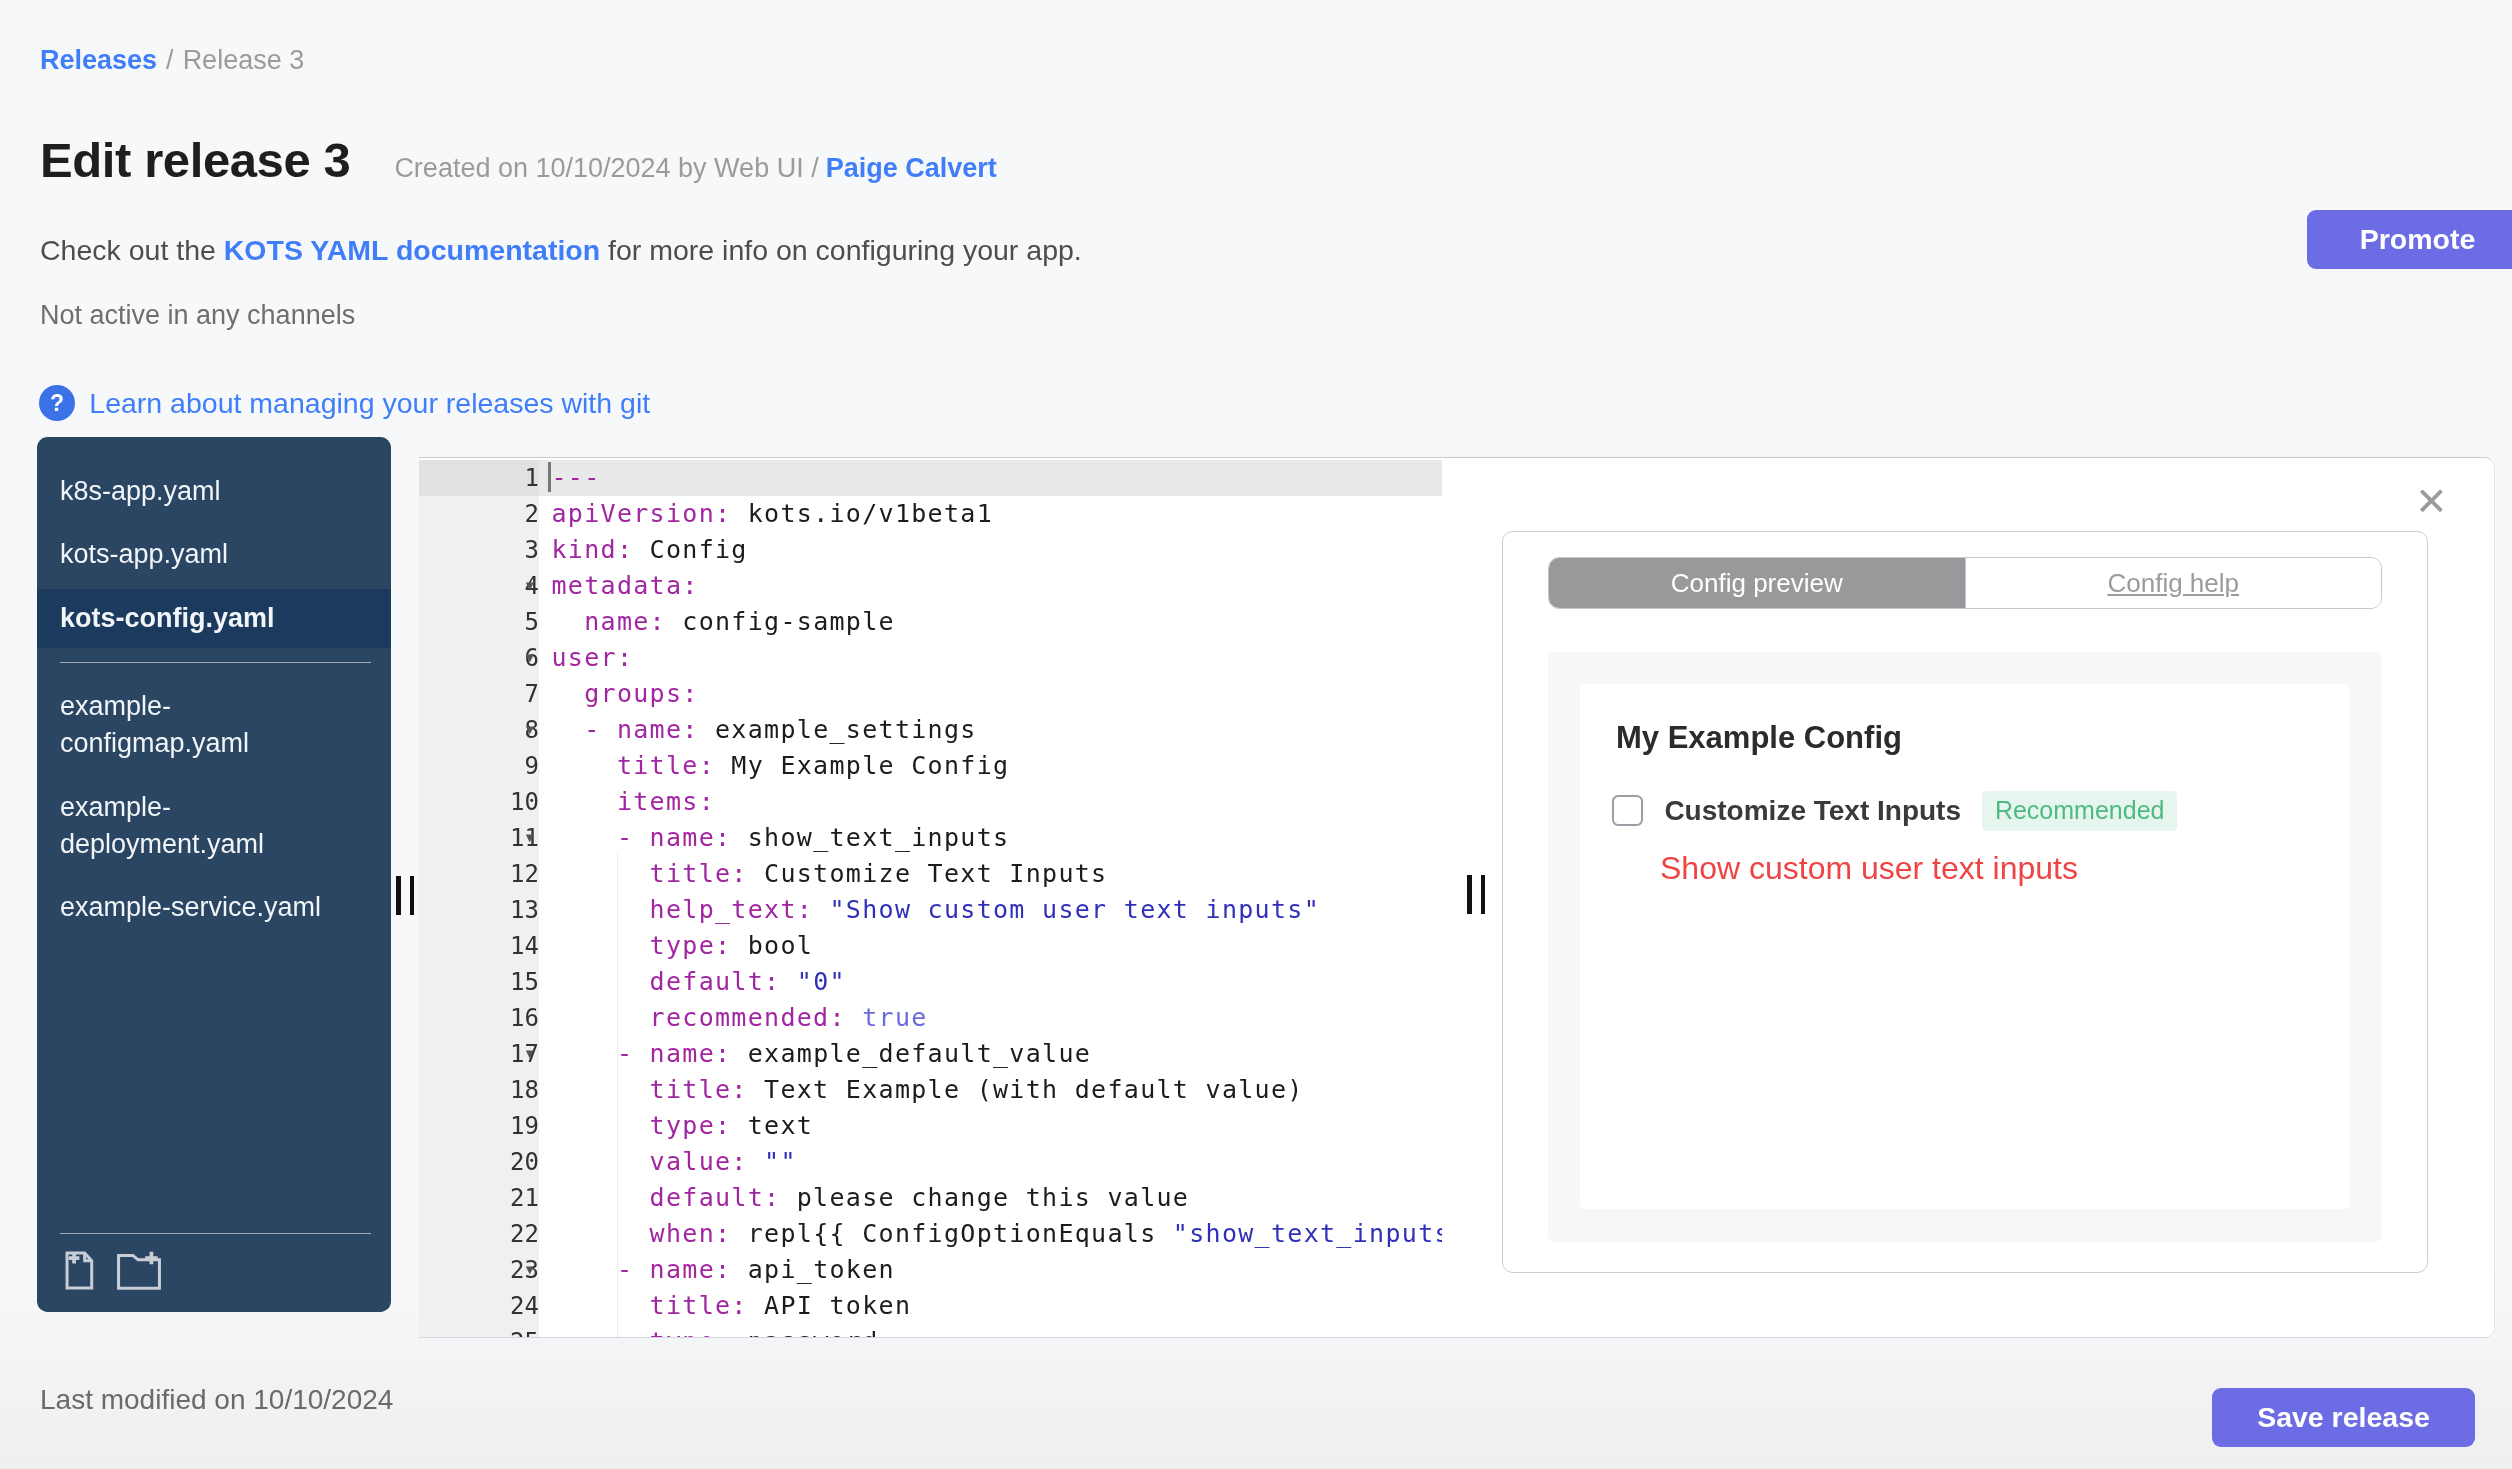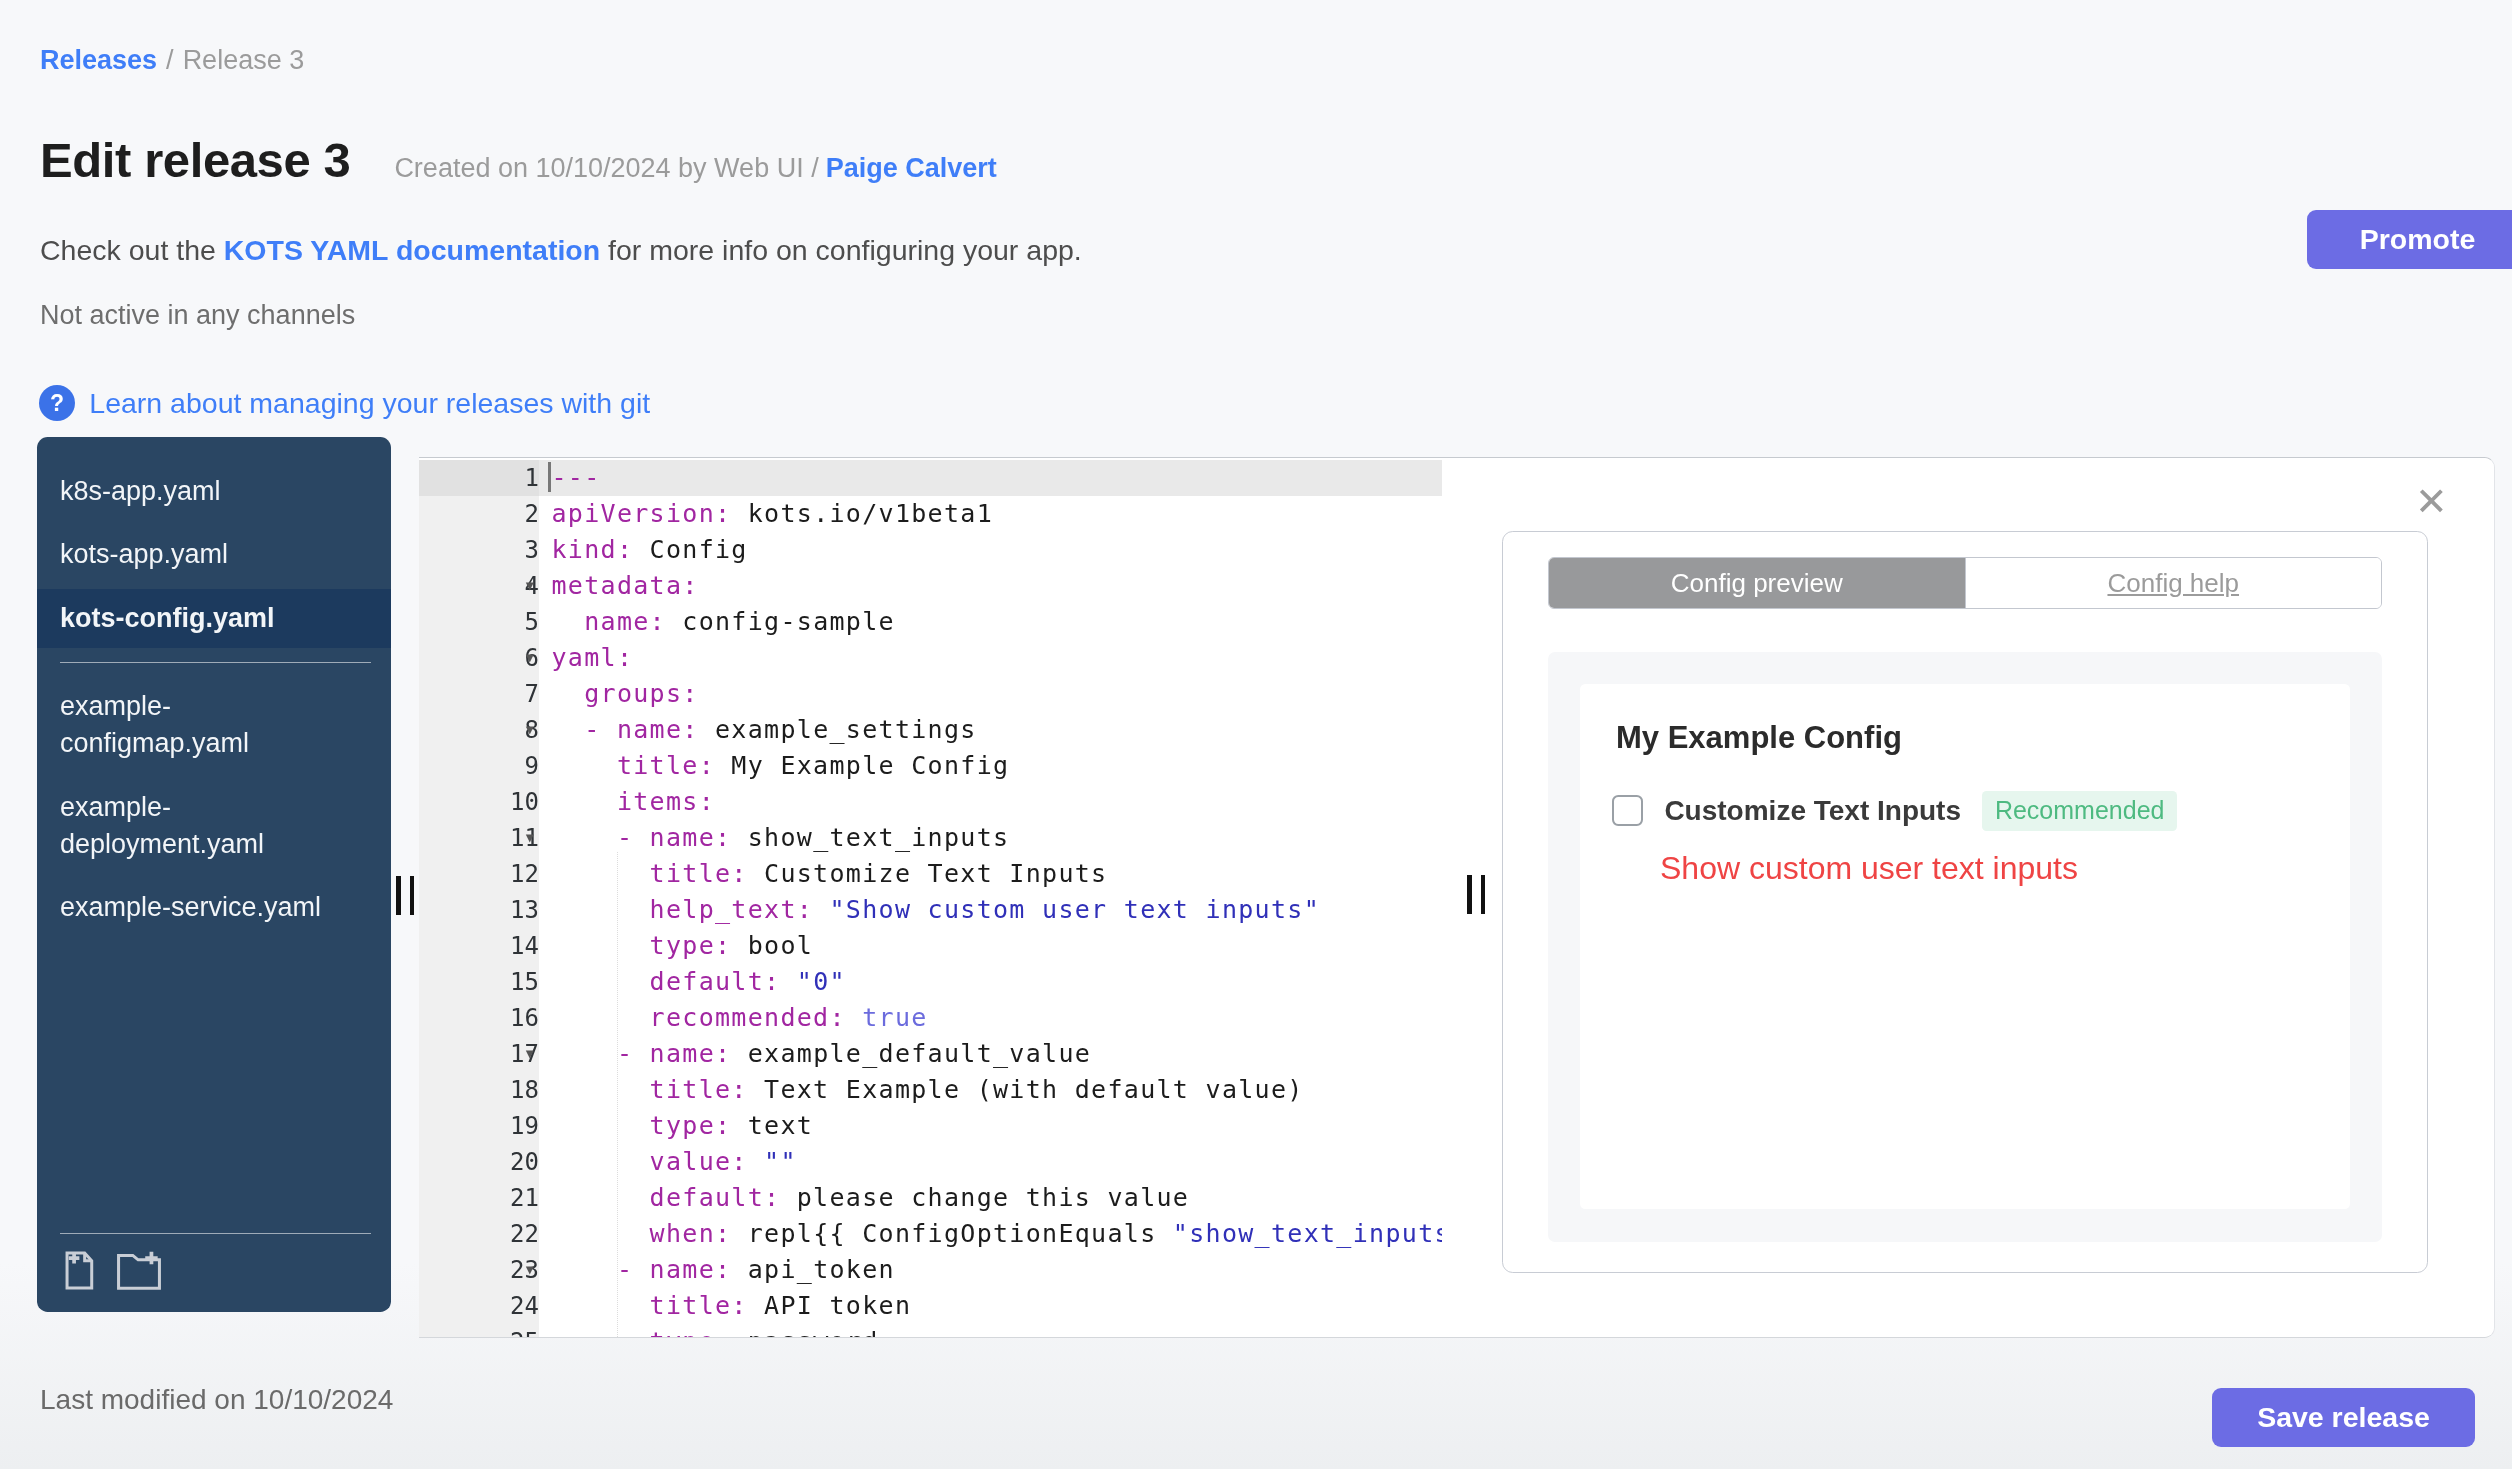--- a/index.html
+++ b/index.html
@@ -68,21 +68,21 @@
   .preview-pane{position:absolute;left:1023px;top:0;right:0;bottom:0;background:#fff;}
   .pane-handle{position:absolute;display:flex;gap:9px;cursor:col-resize;}
   .pane-handle .bar{width:4.5px;height:39px;background:#111;}
   .handle1{left:396px;top:876px;}
   .handle2{left:25px;top:417px;}
   .close-btn{position:absolute;left:967px;top:23px;background:none;border:none;font-size:39px;
              color:#9b9b9b;cursor:pointer;font-family:inherit;line-height:1;}
   .preview-card{position:absolute;left:60px;top:73px;width:926px;height:742px;
                 border:1.8px solid #c8ccd4;border-radius:10.7px;background:#fff;box-sizing:border-box;}
   .tabbar{position:absolute;left:45px;top:25px;width:834px;height:52px;display:flex;
-          border:1.8px solid #c3c7cf;border-radius:6px;overflow:hidden;box-sizing:border-box;}
+          border:1.8px solid #c3c7cf;border-radius:11px;overflow:hidden;box-sizing:border-box;}
   .tab{flex:1;display:flex;align-items:center;justify-content:center;font-size:26px;
        color:#9b9b9b;background:#fff;cursor:pointer;}
   .tab.active{background:#98999b;color:#fff;}
   .tab + .tab{border-left:1.8px solid #c3c7cf;text-decoration:underline;}
   .preview-body{position:absolute;left:45px;top:120px;width:834px;height:590px;
                 background:#f6f7f9;border-radius:7.1px;box-sizing:border-box;}
   .config-card{position:absolute;left:32px;top:32px;width:770px;height:525px;background:#fff;
                border-radius:5.3px;box-sizing:border-box;}
   .config-card h3{margin:0;position:absolute;left:36px;top:36px;font-size:31px;color:#2b2b2b;}
   .cfg-row{position:absolute;left:32px;top:107px;display:flex;align-items:center;gap:21.4px;}
@@ -162,21 +162,21 @@
 
   <div class="panes">
 
     <div class="editor">
       <div class="code-lines" id="code-lines">
           <div class="cl active"><span class="gut"><span class="num">1</span></span><span class="codetxt"><span class="cursor"></span><span class="tok-k">---</span></span></div>
           <div class="cl"><span class="gut"><span class="num">2</span></span><span class="codetxt"><span class="tok-k">apiVersion:</span><span class="tok-v"> kots.io/v1beta1</span></span></div>
           <div class="cl"><span class="gut"><span class="num">3</span></span><span class="codetxt"><span class="tok-k">kind:</span><span class="tok-v"> Config</span></span></div>
           <div class="cl"><span class="gut"><span class="num">4</span><span class="fold">▼</span></span><span class="codetxt"><span class="tok-k">metadata:</span></span></div>
           <div class="cl"><span class="gut"><span class="num">5</span></span><span class="codetxt"><span class="tok-k">  name:</span><span class="tok-v"> config-sample</span></span></div>
-          <div class="cl"><span class="gut"><span class="num">6</span><span class="fold">▼</span></span><span class="codetxt"><span class="tok-k">yaml:</span></span></div>
+          <div class="cl"><span class="gut"><span class="num">6</span><span class="fold">▼</span></span><span class="codetxt"><span class="tok-k">user:</span></span></div>
           <div class="cl"><span class="gut"><span class="num">7</span></span><span class="codetxt"><span class="tok-k">  groups:</span></span></div>
           <div class="cl"><span class="gut"><span class="num">8</span><span class="fold">▼</span></span><span class="codetxt"><span class="tok-k">  - name:</span><span class="tok-v"> example_settings</span></span></div>
           <div class="cl"><span class="gut"><span class="num">9</span></span><span class="codetxt"><span class="tok-k">    title:</span><span class="tok-v"> My Example Config</span></span></div>
           <div class="cl"><span class="gut"><span class="num">10</span></span><span class="codetxt"><span class="tok-k">    items:</span></span></div>
           <div class="cl"><span class="gut"><span class="num">11</span><span class="fold">▼</span></span><span class="codetxt"><span class="tok-k">    - name:</span><span class="tok-v"> show_text_inputs</span></span></div>
           <div class="cl"><span class="gut"><span class="num">12</span></span><span class="codetxt"><span class="tok-k">      title:</span><span class="tok-v"> Customize Text Inputs</span></span></div>
           <div class="cl"><span class="gut"><span class="num">13</span></span><span class="codetxt"><span class="tok-k">      help_text:</span><span class="tok-v"> </span><span class="tok-s">"Show custom user text inputs"</span></span></div>
           <div class="cl"><span class="gut"><span class="num">14</span></span><span class="codetxt"><span class="tok-k">      type:</span><span class="tok-v"> bool</span></span></div>
           <div class="cl"><span class="gut"><span class="num">15</span></span><span class="codetxt"><span class="tok-k">      default:</span><span class="tok-v"> </span><span class="tok-s">"0"</span></span></div>
           <div class="cl"><span class="gut"><span class="num">16</span></span><span class="codetxt"><span class="tok-k">      recommended:</span><span class="tok-v"> </span><span class="tok-b">true</span></span></div>

